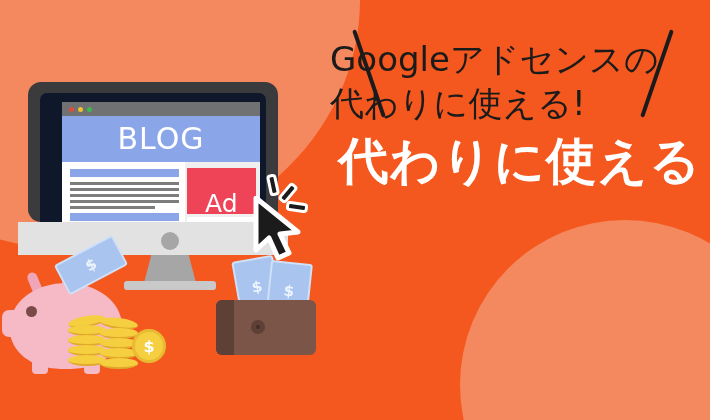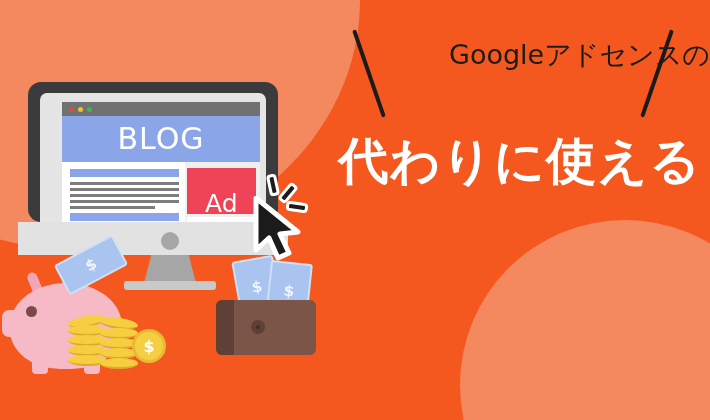--- a/index.html
+++ b/index.html
@@ -14,21 +14,21 @@
   .blob{position:absolute;border-radius:50%;background:#f4895f;}
   .blob-tl{left:-200px;top:-250px;width:560px;height:500px;}
   .blob-br{right:-80px;bottom:-130px;width:330px;height:330px;}
 
   
   .illus{position:absolute;left:0;top:0;width:340px;height:420px;}
 
   .monitor{position:absolute;left:28px;top:82px;width:250px;height:140px;
     background:#3b3b3d;border-radius:13px;}
   .screen{position:absolute;left:12px;top:11px;right:12px;bottom:0;
-    background:#e5e5e5;border-radius:7px 7px 0 0;}
+    background:#0f172a;border-radius:7px 7px 0 0;}
   .browser{position:absolute;left:22px;top:9px;right:6px;bottom:0;background:#ffffff;}
   .chrome{position:absolute;left:0;top:0;right:0;height:14px;background:#6f7173;}
   .dot{position:absolute;top:5px;width:5px;height:5px;border-radius:50%;}
   .dot.r{left:7px;background:#e04b3a;}
   .dot.y{left:16px;background:#efc02c;}
   .dot.g{left:25px;background:#3fb84f;}
   .blog-band{position:absolute;left:0;top:14px;right:0;height:46px;background:#8aa5e8;
     display:flex;align-items:center;justify-content:center;}
   .blog-text{color:#fff;font-size:30px;letter-spacing:1px;font-weight:400;
     font-family:"DejaVu Sans",sans-serif;line-height:1;}
@@ -101,22 +101,22 @@
     background:#5e4036;}
   .wallet-clasp i{position:absolute;left:5px;top:5px;width:4px;height:4px;border-radius:50%;
     background:#432d26;}
 
   
   .right{position:absolute;left:330px;top:0;width:380px;height:420px;}
   .slash{position:absolute;background:#1b1b1b;width:4px;border-radius:2px;}
   .slash-l{left:22px;top:30px;height:92px;transform:rotate(-19deg);transform-origin:top center;}
   .slash-r{left:340px;top:30px;height:92px;transform:rotate(19deg);transform-origin:top center;}
 
-  .kicker{position:absolute;left:0;right:0;top:38px;text-align:right;color:#1b1b1b;
-    font-size:27px;line-height:1.28;font-family:"DejaVu Sans",sans-serif;letter-spacing:0px;}
+  .kicker{position:absolute;left:0;right:0;top:38px;text-align:left;color:#1b1b1b;
+    font-size:34px;line-height:1.28;font-family:"DejaVu Sans",sans-serif;letter-spacing:0px;}
   .kicker .l2{display:block;}
 
   .headline{position:absolute;left:0;right:0;top:133px;text-align:center;color:#ffffff;
     font-weight:bold;font-size:50px;line-height:1.12;letter-spacing:1px;
     font-family:"DejaVu Sans",sans-serif;}
   .headline .l2{display:block;}
 
   .badge{position:absolute;left:22px;top:283px;width:336px;height:64px;background:#1b1b1b;
     border-radius:32px;display:flex;align-items:center;justify-content:center;}
   .badge-text{color:#ffffff;font-size:41px;letter-spacing:1px;line-height:1;
@@ -220,20 +220,21 @@
         <i></i>
       </div>
   </div>
 
   <div class="right">
     <span class="slash slash-l"></span>
     <span class="slash slash-r"></span>
 
     <div class="kicker">
       <span>Googleアドセンスの</span>
+      <span class="l2">代わりに使える!</span>
     </div>
 
     <div class="headline">
       <span>代わりに使える</span>
     </div>
 
   </div>
 
 </div>
 

